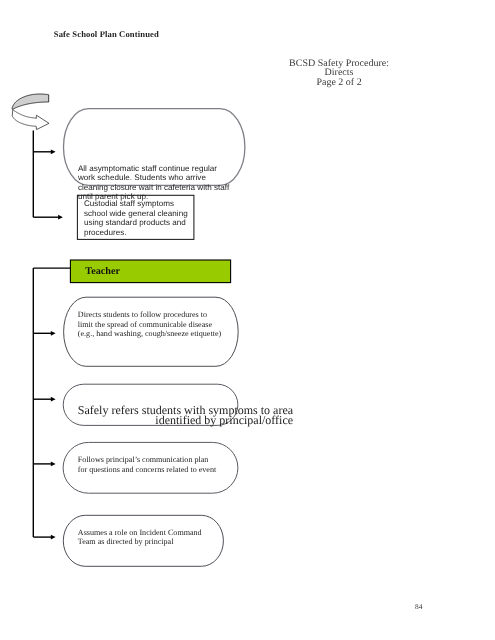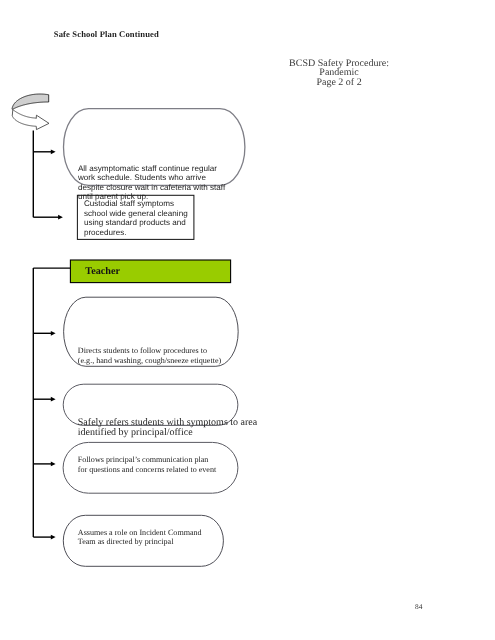--- a/index.html
+++ b/index.html
@@ -48,34 +48,34 @@
   .serif { font-family:"Liberation Serif", serif; }
 
   #teacher-label {
     font-family:"Liberation Serif", serif;
     font-weight:bold; color:#141414;
     line-height:10px;
   }
 
   #t-box1 { left:77.9px; top:123.6px; font-size:8.12px; line-height:9.5px;margin-top:40px; }
   #t-box2 { left:83.9px; top:199.3px; font-size:8.08px; line-height:9.45px; }
-  #t-box3 { left:77.8px; top:309.7px; font-size:8.1px; line-height:9.85px;margin-top:36px; }
-  #t-box4 { left:77.8px; top:418px; font-size:10px; line-height:9.85px; }
+  #t-box3 { left:77.8px; top:309.7px; font-size:8.1px; line-height:9.85px; }
+  #t-box4 { left:77.8px; top:406px; font-size:12px; line-height:9.85px;text-align:right; }
   #t-box5 { left:77.8px; top:454.7px; font-size:8.1px; line-height:9.85px; }
   #t-box6 { left:77.8px; top:527.5px; font-size:8.1px; line-height:9.85px;font-family:Liberation Serif, serif; }
   #teacher-label { left:77.3px; top:267.2px; font-size:10.2px;margin-left:8px; }
 </style>
 </head>
 <body>
 
 <div class="page">
   <div class="abs" id="doc-title">Safe School Plan Continued</div>
   <div class="abs" id="header-right">
     <div>BCSD Safety Procedure:</div>
-    <div>Pandemic</div>
+    <div>Directs</div>
     <div>Page 2 of 2</div>
   </div>
   <div class="abs" id="page-number">84</div>
 
   <svg class="flow" id="flow-svg" viewBox="0 0 495 640" width="495" height="640">
     <g id="circular-arrow">
       <path d="M12.04 109.16 L12.09 108.74 L12.15 108.33 L12.24 107.91 L12.35 107.50 L12.47 107.08 L12.61 106.67 L12.77 106.26 L12.96 105.86 L13.15 105.45 L13.37 105.05 L13.61 104.65 L13.86 104.26 L14.13 103.87 L14.42 103.49 L14.73 103.11 L15.06 102.73 L15.40 102.36 L15.76 101.99 L16.13 101.63 L16.53 101.28 L16.93 100.93 L17.36 100.59 L17.80 100.25 L18.25 99.92 L18.72 99.60 L19.20 99.29 L19.70 98.98 L20.22 98.68 L20.74 98.39 L21.28 98.10 L21.83 97.83 L22.40 97.56 L22.97 97.30 L23.56 97.05 L24.16 96.81 L24.77 96.57 L25.39 96.35 L26.02 96.14 L26.66 95.93 L27.31 95.74 L27.97 95.55 L28.64 95.38 L29.31 95.21 L30.00 95.06 L30.68 94.91 L31.38 94.78 L32.08 94.65 L32.79 94.54 L33.50 94.44 L34.21 94.35 L34.93 94.26 L35.66 94.19 L36.38 94.13 L37.11 94.09 L37.84 94.05 L38.57 94.02 L39.31 94.00 L40.04 94.00 L40.78 94.01 L41.51 94.02 L42.24 94.05 L42.97 94.09 L43.70 94.14 L44.43 94.20 L45.15 94.27 L45.87 94.36 L46.58 94.45 L47.29 94.55 L48.00 94.67 L48.70 94.79 L48.70 102.00 L48.10 102.00 L47.50 102.00 L46.90 102.01 L46.30 102.01 L45.70 102.02 L45.10 102.04 L44.50 102.06 L43.91 102.08 L43.31 102.10 L42.71 102.13 L42.12 102.16 L41.52 102.20 L40.93 102.23 L40.34 102.27 L39.75 102.32 L39.16 102.37 L38.57 102.42 L37.99 102.47 L37.40 102.53 L36.82 102.59 L36.24 102.65 L35.67 102.72 L35.09 102.79 L34.52 102.87 L33.95 102.94 L33.38 103.02 L32.82 103.11 L32.26 103.19 L31.70 103.28 L31.14 103.37 L30.59 103.47 L30.04 103.57 L29.49 103.67 L28.95 103.77 L28.41 103.88 L27.87 103.99 L27.34 104.11 L26.82 104.22 L26.29 104.34 L25.77 104.47 L25.26 104.59 L24.74 104.72 L24.24 104.85 L23.73 104.98 L23.24 105.12 L22.74 105.26 L22.25 105.40 L21.77 105.55 L21.29 105.70 L20.82 105.85 L20.35 106.00 L19.88 106.16 L19.42 106.31 L18.97 106.47 L18.52 106.64 L18.08 106.80 L17.64 106.97 L17.21 107.14 L16.78 107.31 L16.36 107.49 L15.95 107.67 L15.54 107.85 L15.14 108.03 L14.74 108.21 L14.35 108.40 L13.97 108.59 L13.59 108.78 L13.22 108.97 L12.86 109.17 L12.50 109.37 Z" fill="#cfcfcf" stroke="#1a1a1a" stroke-width="0.85" stroke-linejoin="round"></path>
       <path d="M12.82 109.61 L13.11 109.83 L13.40 110.04 L13.69 110.26 L13.98 110.47 L14.27 110.68 L14.57 110.89 L14.86 111.10 L15.16 111.30 L15.46 111.50 L15.76 111.69 L16.07 111.89 L16.37 112.08 L16.68 112.27 L16.99 112.45 L17.30 112.64 L17.61 112.82 L17.93 113.00 L18.24 113.17 L18.56 113.34 L18.88 113.51 L19.20 113.68 L19.52 113.84 L19.84 114.00 L20.16 114.16 L20.49 114.31 L20.82 114.46 L21.14 114.61 L21.47 114.76 L21.80 114.90 L22.14 115.04 L22.47 115.18 L22.80 115.31 L23.14 115.44 L23.47 115.57 L23.81 115.69 L24.15 115.82 L24.49 115.93 L24.83 116.05 L25.17 116.16 L25.52 116.27 L25.86 116.38 L26.20 116.48 L26.55 116.58 L26.89 116.68 L27.24 116.77 L27.59 116.86 L27.94 116.95 L28.29 117.04 L28.64 117.12 L28.99 117.19 L29.34 117.27 L29.69 117.34 L30.05 117.41 L30.40 117.48 L30.75 117.54 L31.11 117.60 L31.46 117.65 L31.82 117.70 L32.17 117.75 L32.53 117.80 L32.89 117.84 L33.24 117.88 L33.60 117.92 L33.96 117.95 L34.32 117.98 L34.68 118.01 L35.03 118.03 L35.39 118.05 L35.75 118.07 L36.11 118.09 L36.25 118.40 L36.45 115.20 L49.00 123.35 L36.45 129.60 L36.25 126.40 L36.22 126.26 L35.73 126.24 L35.24 126.21 L34.75 126.18 L34.26 126.15 L33.77 126.11 L33.28 126.06 L32.80 126.01 L32.31 125.96 L31.83 125.90 L31.35 125.84 L30.88 125.77 L30.40 125.70 L29.93 125.63 L29.46 125.55 L29.00 125.47 L28.54 125.38 L28.08 125.29 L27.62 125.19 L27.17 125.09 L26.73 124.99 L26.28 124.88 L25.84 124.77 L25.41 124.65 L24.98 124.54 L24.55 124.41 L24.13 124.29 L23.72 124.15 L23.31 124.02 L22.90 123.88 L22.50 123.74 L22.11 123.60 L21.72 123.45 L21.34 123.30 L20.96 123.14 L20.59 122.98 L20.23 122.82 L19.87 122.65 L19.52 122.49 L19.17 122.31 L18.83 122.14 L18.50 121.96 L18.18 121.78 L17.86 121.60 L17.55 121.41 L17.24 121.22 L16.95 121.03 L16.66 120.84 L16.38 120.64 L16.10 120.44 L15.84 120.24 L15.58 120.03 L15.33 119.83 L15.09 119.62 L14.85 119.41 L14.63 119.20 L14.41 118.98 L14.20 118.76 L14.00 118.55 L13.80 118.33 L13.62 118.10 L13.44 117.88 L13.28 117.65 L13.12 117.43 L12.97 117.20 L12.83 116.97 L12.70 116.74 L12.57 116.51 L12.46 116.28 L12.36 116.04 L12.26 115.81 Z" fill="#ffffff" stroke="#333333" stroke-width="0.8" stroke-linejoin="miter"></path>
     </g>
       <g id="nodes">
@@ -102,20 +102,20 @@
       </g>
       <g id="arrowheads" fill="#000000">
         <path d="M55.6 151.8 L50.8 149.40 L50.8 154.20 Z"></path>
         <path d="M62.9 217.2 L58.1 214.80 L58.1 219.60 Z"></path>
         <path d="M55.6 333.3 L50.8 330.90 L50.8 335.70 Z"></path>
         <path d="M55.6 399.2 L50.8 396.80 L50.8 401.60 Z"></path>
         <path d="M55.6 463.9 L50.8 461.50 L50.8 466.30 Z"></path>
         <path d="M55.6 537.1 L50.8 534.70 L50.8 539.50 Z"></path>
       </g>
   </svg>
-  <div class="abs shape-text sans" id="t-box1"><div class="line">All asymptomatic staff continue regular</div><div class="line">work schedule. Students who arrive</div><div class="line">despite closure wait in cafeteria with staff</div><div class="line">until parent pick up.</div></div>
+  <div class="abs shape-text sans" id="t-box1"><div class="line">All asymptomatic staff continue regular</div><div class="line">work schedule. Students who arrive</div><div class="line">cleaning closure wait in cafeteria with staff</div><div class="line">until parent pick up.</div></div>
   <div class="abs shape-text sans" id="t-box2"><div class="line">Custodial staff symptoms</div><div class="line">school wide general cleaning</div><div class="line">using standard products and</div><div class="line">procedures.</div></div>
-  <div class="abs shape-text serif" id="t-box3"><div class="line">Directs students to follow procedures to</div><div class="line">(e.g., hand washing, cough/sneeze etiquette)</div></div>
+  <div class="abs shape-text serif" id="t-box3"><div class="line">Directs students to follow procedures to</div><div class="line">limit the spread of communicable disease</div><div class="line">(e.g., hand washing, cough/sneeze etiquette)</div></div>
   <div class="abs shape-text serif" id="t-box4"><div class="line">Safely refers students with symptoms to area</div><div class="line">identified by principal/office</div></div>
   <div class="abs shape-text serif" id="t-box5"><div class="line">Follows principal’s communication plan</div><div class="line">for questions and concerns related to event</div></div>
   <div class="abs shape-text serif" id="t-box6"><div class="line">Assumes a role on Incident Command</div><div class="line">Team as directed by principal</div></div>
   <div class="abs" id="teacher-label">Teacher</div>
 </div>
 
 </body></html>

